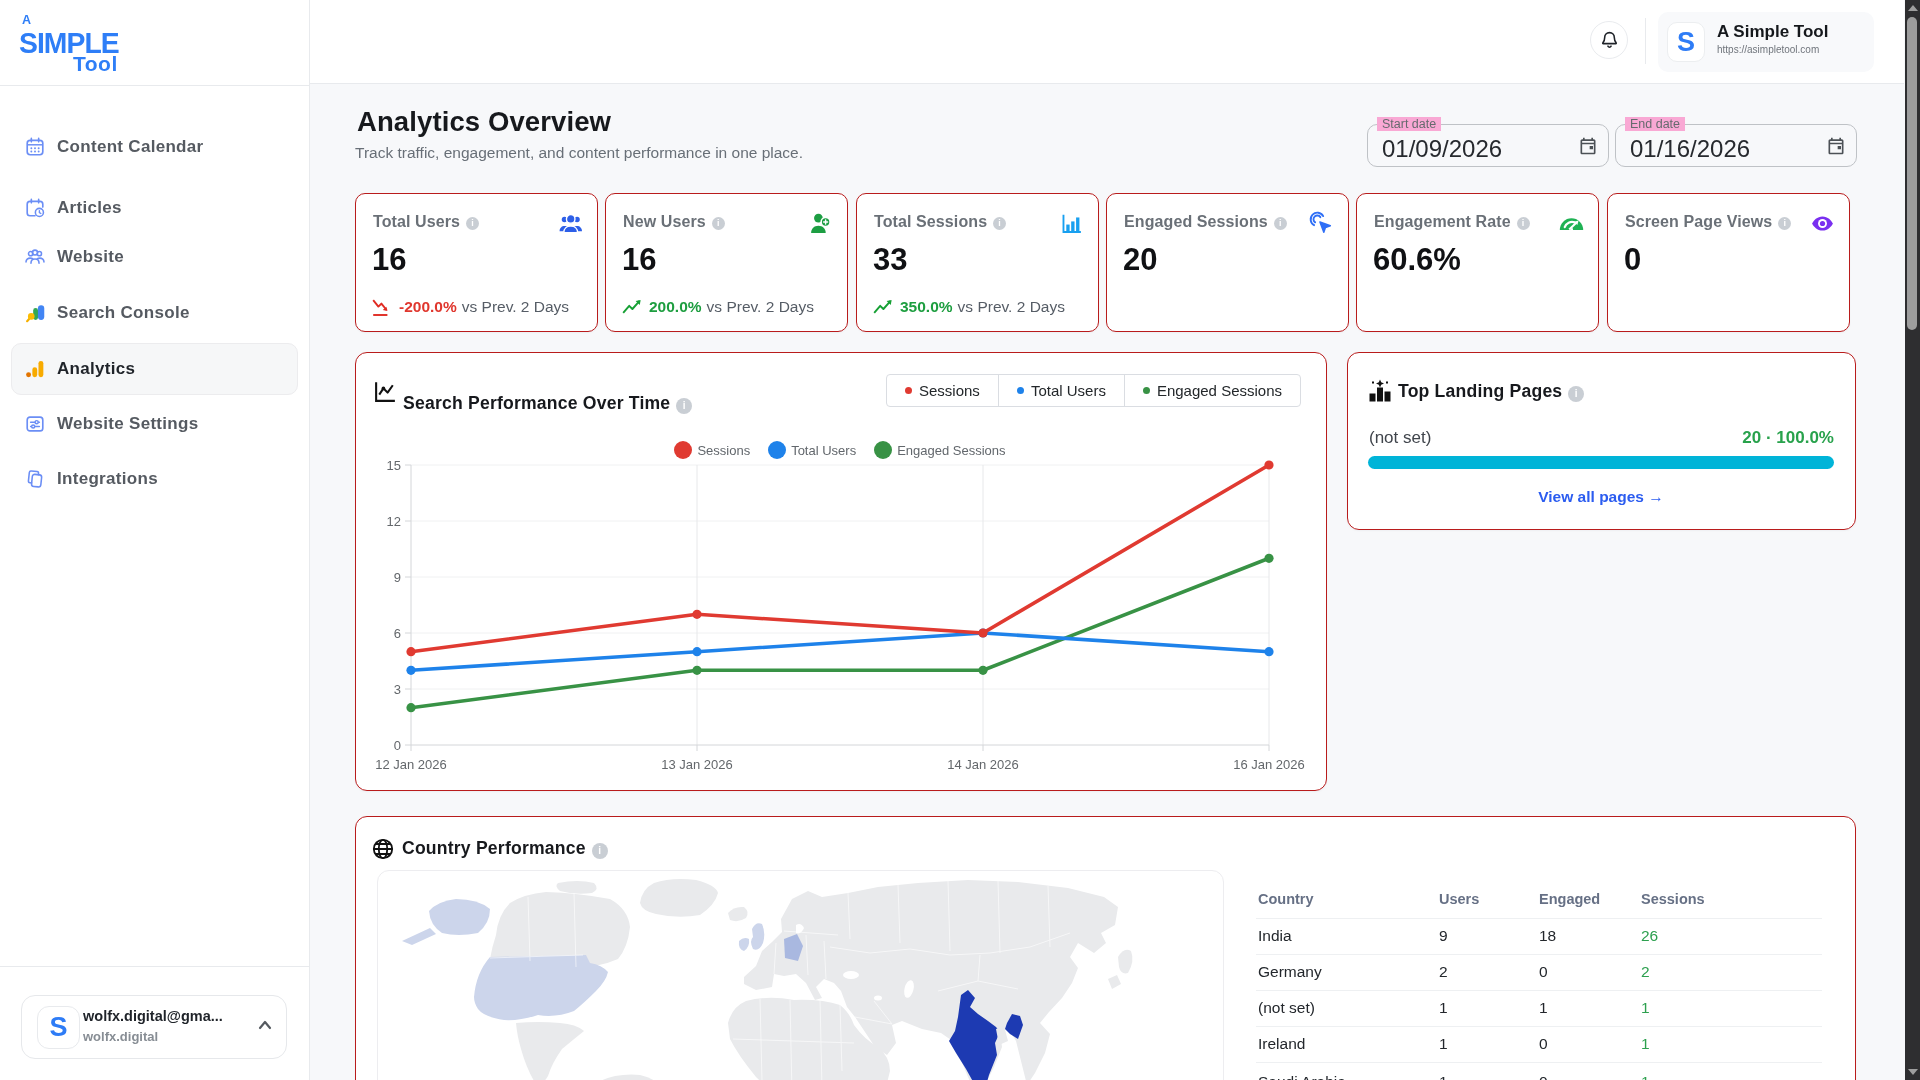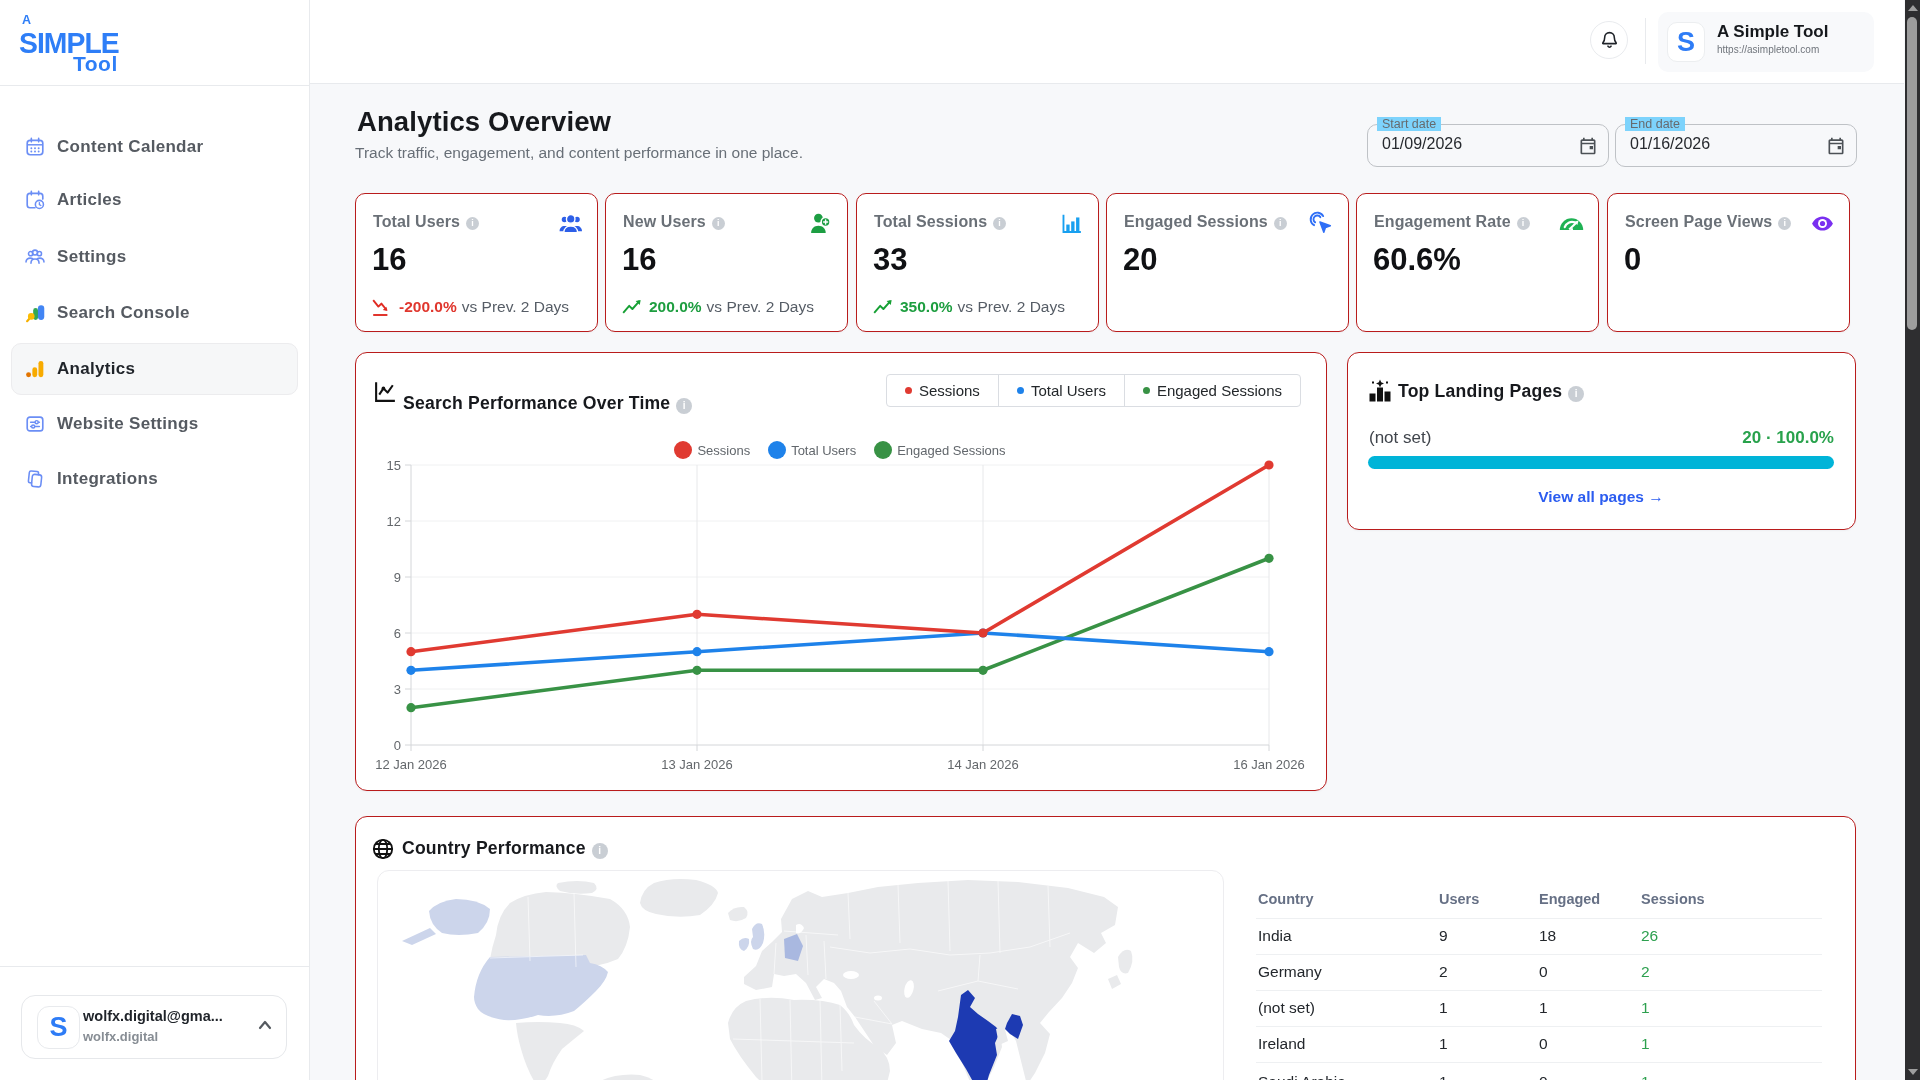--- a/index.html
+++ b/index.html
@@ -25,22 +25,22 @@
 #hdiv { position:absolute; left:1645px; top:18px; width:1px; height:46px; background:#e8eaed; }
 #profbg { position:absolute; left:1658px; top:12px; width:216px; height:60px; background:#f8f9fb; border-radius:10px; }
 #scard { position:absolute; left:1667px; top:22px; width:38px; height:40px; background:#fff; border:1px solid #eceef0; border-radius:10px; color:#2e7cf6; font-size:27px; font-weight:700; text-align:center; line-height:38px; }
 #ptitle { position:absolute; left:1717px; top:22px; font-size:17px; font-weight:700; color:#15181c; }
 #purl { position:absolute; left:1717px; top:44px; font-size:10px; color:#70757c; }
 
 h1 { position:absolute; left:357px; top:106px; font-size:27.5px; font-weight:700; color:#17191d; letter-spacing:0.1px; }
 #subtitle { position:absolute; left:355px; top:144px; font-size:15.5px; color:#686f77; }
 
 .dfield { position:absolute; top:124px; width:242px; height:43px; border:1px solid #bfc2c6; border-radius:10px; }
-.dlabel { position:absolute; top:-8px; left:9px; background:#7dd3fc; padding:0 5px; font-size:12.5px; color:#666a6e; }
-.dval { position:absolute; left:14px; top:10px; font-size:16px; color:#26292e; }
+.dlabel { position:absolute; top:-8px; left:9px; background:#f9a8d4; padding:0 5px; font-size:12.5px; color:#666a6e; }
+.dval { position:absolute; left:14px; top:10px; font-size:24px; color:#26292e; }
 .dcal { position:absolute; left:210px; top:11px; width:20px; height:20px; }
 
 .card { position:absolute; background:#fff; border:1px solid #b91c1c; border-radius:10px; box-shadow:0 1px 2px rgba(16,24,40,.04); }
 .scard { top:193px; width:243px; height:139px; }
 .sctitle { position:absolute; left:17px; top:19px; font-size:16px; font-weight:600; color:#6a7077; white-space:nowrap; letter-spacing:0.1px; }
 .info { display:inline-block; width:13px; height:13px; border-radius:50%; background:#c9ced4; color:#fff; font-size:9px; font-weight:700; text-align:center; line-height:13px; vertical-align:1px; margin-left:6px; }
 .scicon { position:absolute; left:202px; top:17px; width:25px; height:25px; }
 .scnum { position:absolute; left:16px; top:48px; font-size:31px; font-weight:700; color:#101114; }
 .sctrend { position:absolute; left:15px; top:102px; height:22px; font-size:15.5px; color:#565d66; white-space:nowrap; display:flex; align-items:center; }
 .sctrend svg { width:22px; height:22px; margin-right:6px; }
@@ -95,41 +95,41 @@
           <circle cx="8" cy="13.4" r="1.05"></circle>
           <circle cx="12" cy="13.4" r="1.05"></circle>
           <circle cx="16" cy="13.4" r="1.05"></circle>
           <circle cx="8" cy="16.9" r="1.05"></circle>
           <circle cx="12" cy="16.9" r="1.05"></circle>
           <circle cx="16" cy="16.9" r="1.05"></circle>
         </g>
       </svg>
       <span class="t">Content Calendar</span>
     </div>
-  <div class="nav" style="top:188px;">
+  <div class="nav" style="top:196px;">
       <svg class="nico" viewBox="0 0 24 24">
         <path d="M20.5 11 V7.8 q0-3-3-3 H6.5 q-3 0-3 3 V17.5 q0 3 3 3 H12" fill="none" stroke="#6b8ef5" stroke-width="1.8" stroke-linecap="round"></path>
         <path d="M8 2.6 V6.4 M16 2.6 V6.4" stroke="#6b8ef5" stroke-width="1.8" stroke-linecap="round" fill="none"></path>
         <circle cx="16.8" cy="16.8" r="4.4" fill="#fff" stroke="#6b8ef5" stroke-width="1.7"></circle>
         <path d="M16.8 14.8 V17 L18.4 18" fill="none" stroke="#6b8ef5" stroke-width="1.5" stroke-linecap="round"></path>
       </svg>
       <span class="t">Articles</span>
     </div>
   <div class="nav" style="top:245px;">
       <svg class="nico" viewBox="0 0 24 24">
         <g fill="none" stroke="#6b8ef5" stroke-width="1.7" stroke-linecap="round">
           <circle cx="7.2" cy="8.4" r="2.3"></circle>
           <circle cx="16.8" cy="8.4" r="2.3"></circle>
           <circle cx="12" cy="7.2" r="2.7"></circle>
           <path d="M2.2 17.5 c0-2.6 2-4.3 4.6-4.3 1 0 1.9.2 2.6.7"></path>
           <path d="M21.8 17.5 c0-2.6-2-4.3-4.6-4.3-1 0-1.9.2-2.6.7"></path>
           <path d="M7.6 18.8 c0-2.8 1.9-4.6 4.4-4.6 s4.4 1.8 4.4 4.6"></path>
         </g>
       </svg>
-      <span class="t">Settings</span>
+      <span class="t">Website</span>
     </div>
   <div class="nav" style="top:301px;">
       <svg class="nico" viewBox="0 0 24 24">
         <circle cx="11.4" cy="15.9" r="2.6" fill="#ea4335"></circle>
         <rect x="10" y="6.6" width="5.3" height="13" rx="2.6" fill="#34a853"></rect>
         <rect x="15.2" y="3.6" width="6.9" height="16" rx="3.4" fill="#4285f4"></rect>
         <path d="M5.8 18.3 L3.4 20.9" stroke="#f6b000" stroke-width="2.4" stroke-linecap="round" fill="none"></path>
         <circle cx="7.9" cy="15.7" r="3.6" fill="#fbbc04"></circle>
       </svg>
       <span class="t">Search Console</span>

